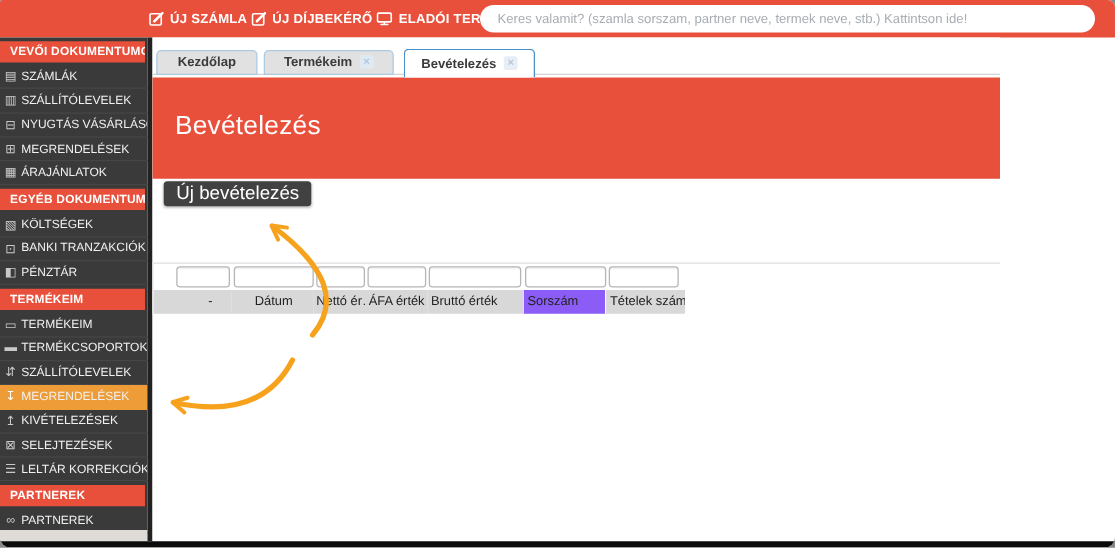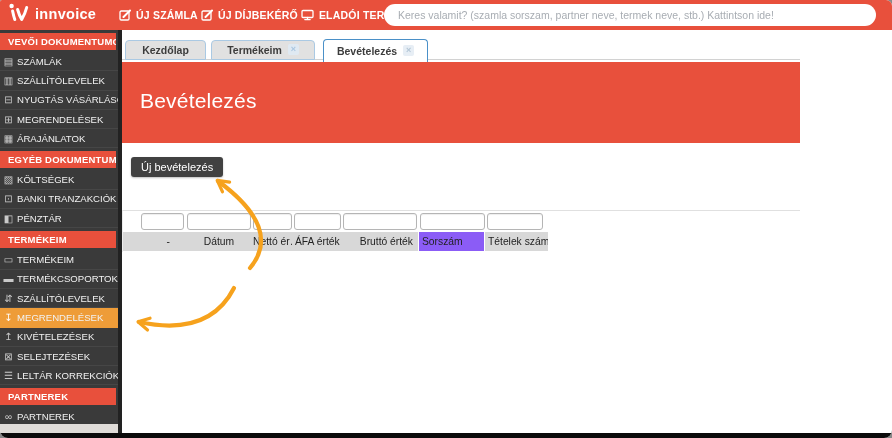--- a/index.html
+++ b/index.html
@@ -39,22 +39,22 @@
          border-radius:4px 4px 0 0; display:flex; align-items:center; justify-content:center; gap:6px;
          font-size:10.5px; font-weight:bold; color:#3c3c3c; cursor:pointer; z-index:5; }
   .tab.active { top:9px; height:22.5px; background:#fff; border:1.5px solid #4a90c8; border-bottom:none; z-index:6; }
   .tab-x { color:#a9c6e0; background:#dfe9f2; font-size:9px; line-height:11px; width:11px; height:11px;
            text-align:center; border-radius:2px; cursor:pointer; }
   .tab.active .tab-x { background:#e7eef5; color:#b3c6d6; }
 
   .banner { position:absolute; left:0; top:32px; width:100%; height:81px; background:#e8503c; }
   .banner h1 { position:absolute; left:18px; top:27px; color:#fff; font-size:21px; font-weight:normal; letter-spacing:.2px; }
 
-  .new-btn { position:absolute; left:9px; top:127px; height:20px; padding:0 10px; background:#414141; border:none;
-             border-radius:3px; color:#fff; font-size:11px; line-height:20px; cursor:pointer;
+  .new-btn { position:absolute; left:9px; top:115px; height:20px; padding:0 10px; background:#414141; border:none;
+             border-radius:3px; color:#fff; font-size:15px; line-height:20px; cursor:pointer;
              font-family:"Liberation Sans", sans-serif; box-shadow:0 1px 2px rgba(0,0,0,.25); }
 
   .tablewrap { position:absolute; left:0; top:180px; width:100%; height:42px;
                border-top:1px solid #e0e0e0; border-left:1px solid #ececec; }
   .f-input { position:absolute; top:2px; height:17px; border:1px solid #b5b5b5; border-radius:3px; background:#fff;
              box-shadow:inset 0 1px 1px rgba(0,0,0,.07); outline:none; font-size:10px; padding:0 4px;
              font-family:"Liberation Sans", sans-serif; }
   .h-cell { position:absolute; top:21px; height:19px; background:#d8d8d8; font-size:10.3px; color:#222;
             line-height:19px; white-space:nowrap; overflow:hidden; cursor:pointer; }
   .h-cell.lite { background:#8b5cf6; border-left:1px solid #fff; border-right:1px solid #fff; }
@@ -63,28 +63,20 @@
 
   .bottom-bar { position:absolute; left:0; bottom:0; width:892px; height:5.5px; background:#0b0b0b;
                 border-radius:0 0 8px 8px; z-index:60; }
 </style>
 </head>
 <body>
 
 <div id="app">
 
   <div class="topbar">
-    <div class="logo">
-      <svg width="23" height="21" viewBox="0 0 23 21">
-        <circle cx="3.6" cy="3" r="2.2" fill="#fff"></circle>
-        <path d="M4.6 8 C5.2 11 5.8 13.8 6.8 16.5" stroke="#fff" stroke-width="3" fill="none" stroke-linecap="round"></path>
-        <path d="M9.6 6.5 C10.6 10 12.2 14 13.7 16.5 C15.7 13 17.7 8.5 18.7 4.5" stroke="#fff" stroke-width="3" fill="none" stroke-linecap="round" stroke-linejoin="round"></path>
-      </svg>
-      <span class="logo-text">innvoice</span>
-    </div>
     <div class="tb-buttons">
       <div class="tb-btn">
         <svg width="12" height="12" viewBox="0 0 12 12">
           <rect x="1" y="2" width="9" height="9" rx="1.2" fill="none" stroke="#fff" stroke-width="1.3"></rect>
           <path d="M4.5 8 L11 1.5" stroke="#fff" stroke-width="2" stroke-linecap="round"></path>
         </svg>
         <span>ÚJ SZÁMLA</span>
       </div>
       <div class="tb-btn">
         <svg width="12" height="12" viewBox="0 0 12 12">
@@ -209,21 +201,21 @@
       <input class="f-input" style="left: 130px; width: 39px;">
       <input class="f-input" style="left: 171px; width: 47px;">
       <input class="f-input" style="left: 220px; width: 74px;">
       <input class="f-input" style="left: 297px; width: 65px;">
       <input class="f-input" style="left: 364px; width: 56px;">
 
       <div class="h-cell" style="left:0;     width:62px; text-align:right; padding-right:15px;">-</div>
       <div class="h-cell" style="left:62px;  width:66px; padding-left:2px;text-align:center;">Dátum</div>
       <div class="h-cell" style="left:128px; width:41px; padding-left:2px;">Nettó ér…</div>
       <div class="h-cell" style="left:169px; width:50px; padding-left:3px;">ÁFA érték</div>
-      <div class="h-cell" style="left:219px; width:76px; text-align:right; padding-right:5px;">Bruttó érték</div>
+      <div class="h-cell" style="left:219px; width:76px; text-align:right; padding-right:20px;">Bruttó érték</div>
       <div class="h-cell lite" style="left:295px; width:67px; padding-left:3px;">Sorszám</div>
       <div class="h-cell" style="left:362px; width:63px; padding-left:3px;">Tételek száma</div>
     </div>
 
     <svg class="arrows" viewBox="0 0 770 403">
       <defs>
         <marker id="ah" markerUnits="userSpaceOnUse" markerWidth="18" markerHeight="18" refX="13" refY="9" orient="auto">
           <path d="M3 3 L14 9 L3 15" fill="none" stroke="#f6a21d" stroke-width="3.2" stroke-linecap="round" stroke-linejoin="round"></path>
         </marker>
       </defs>

